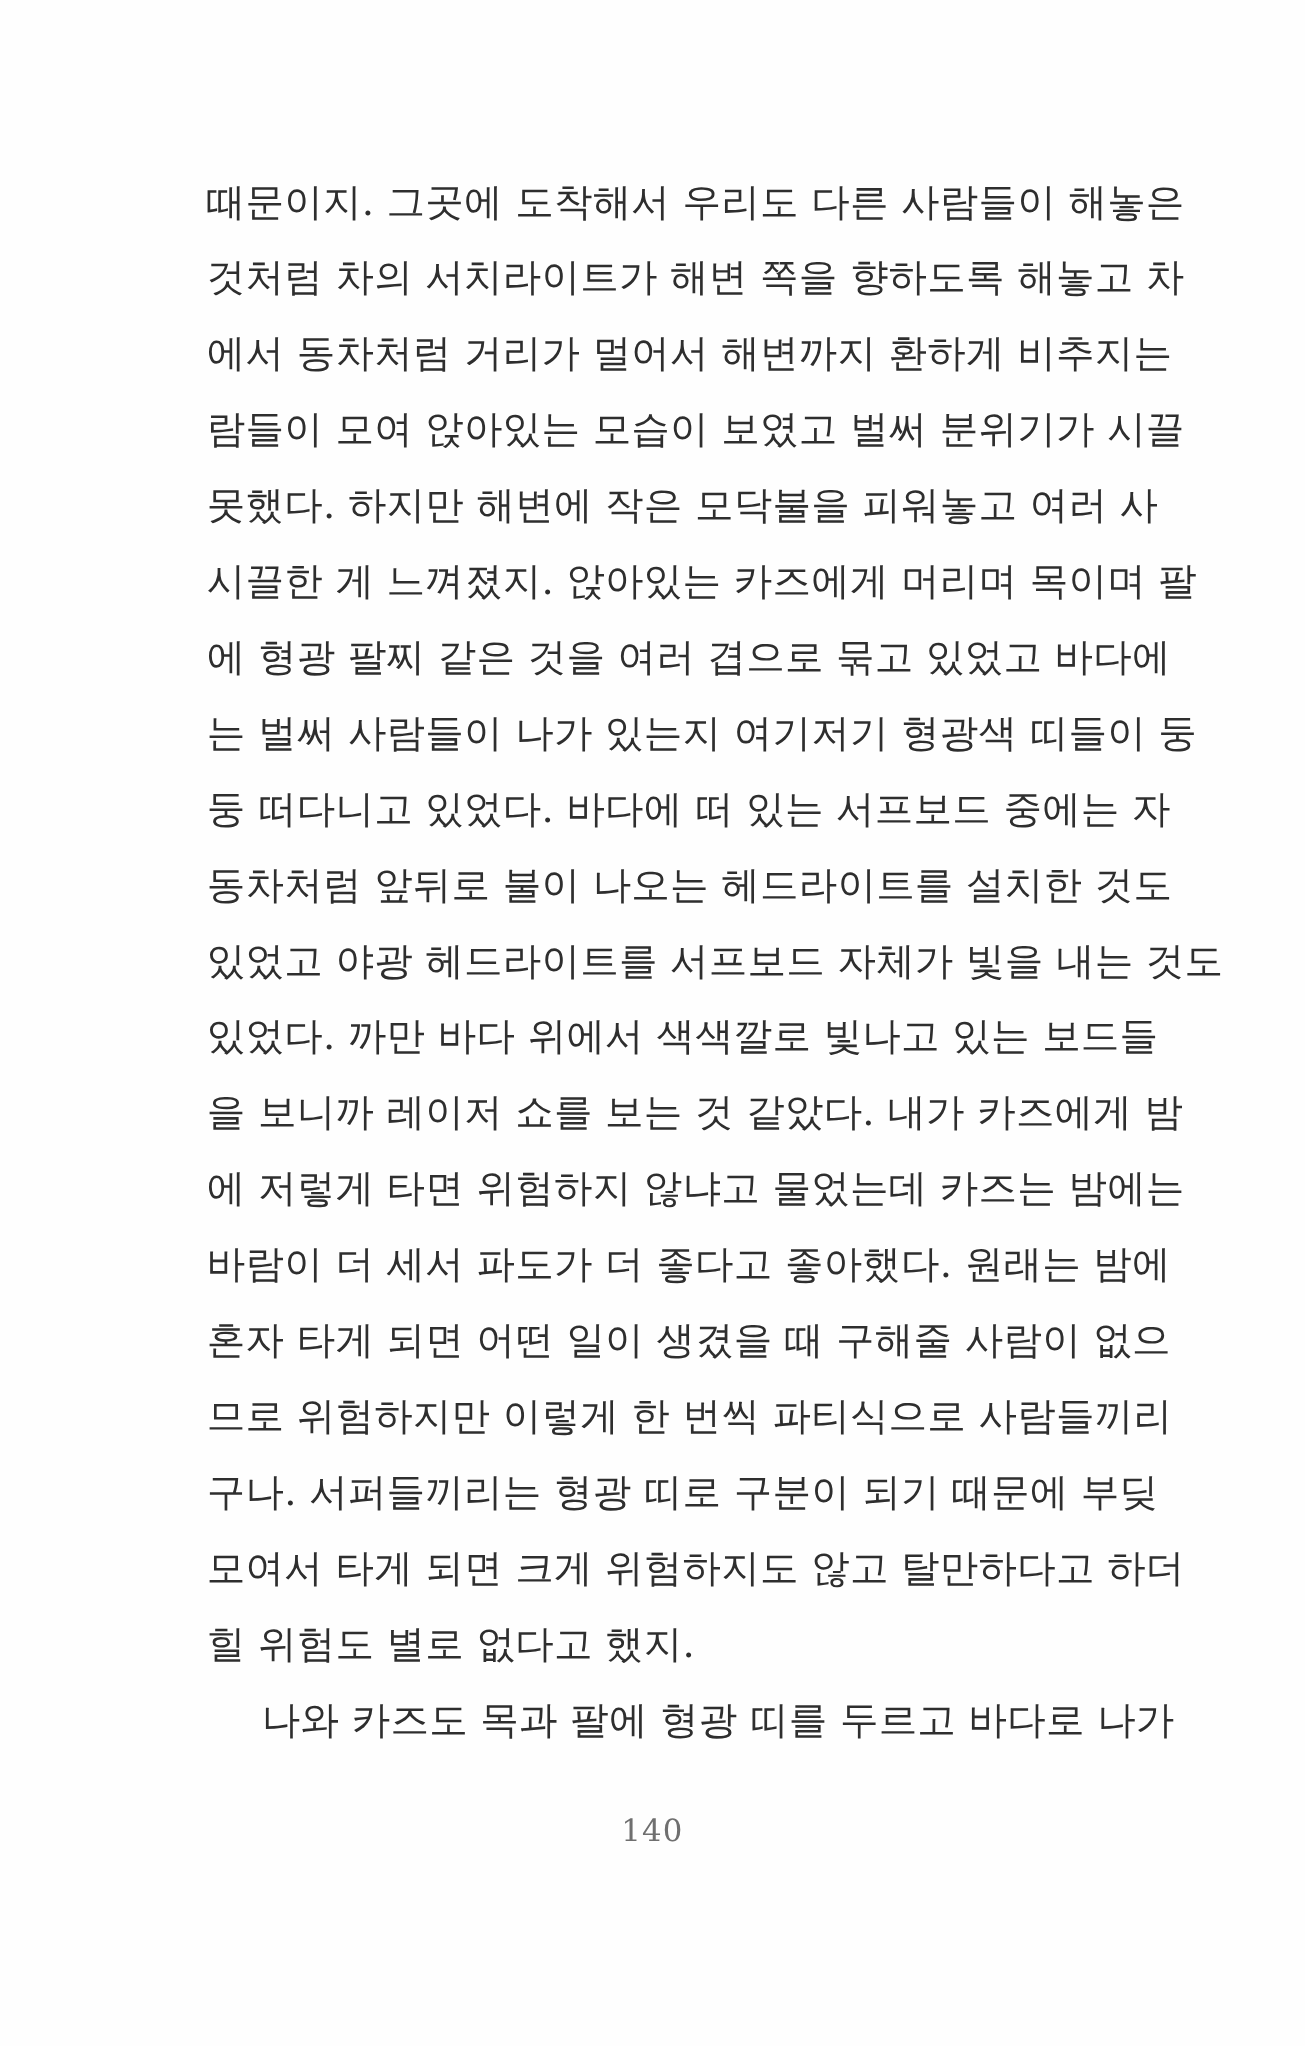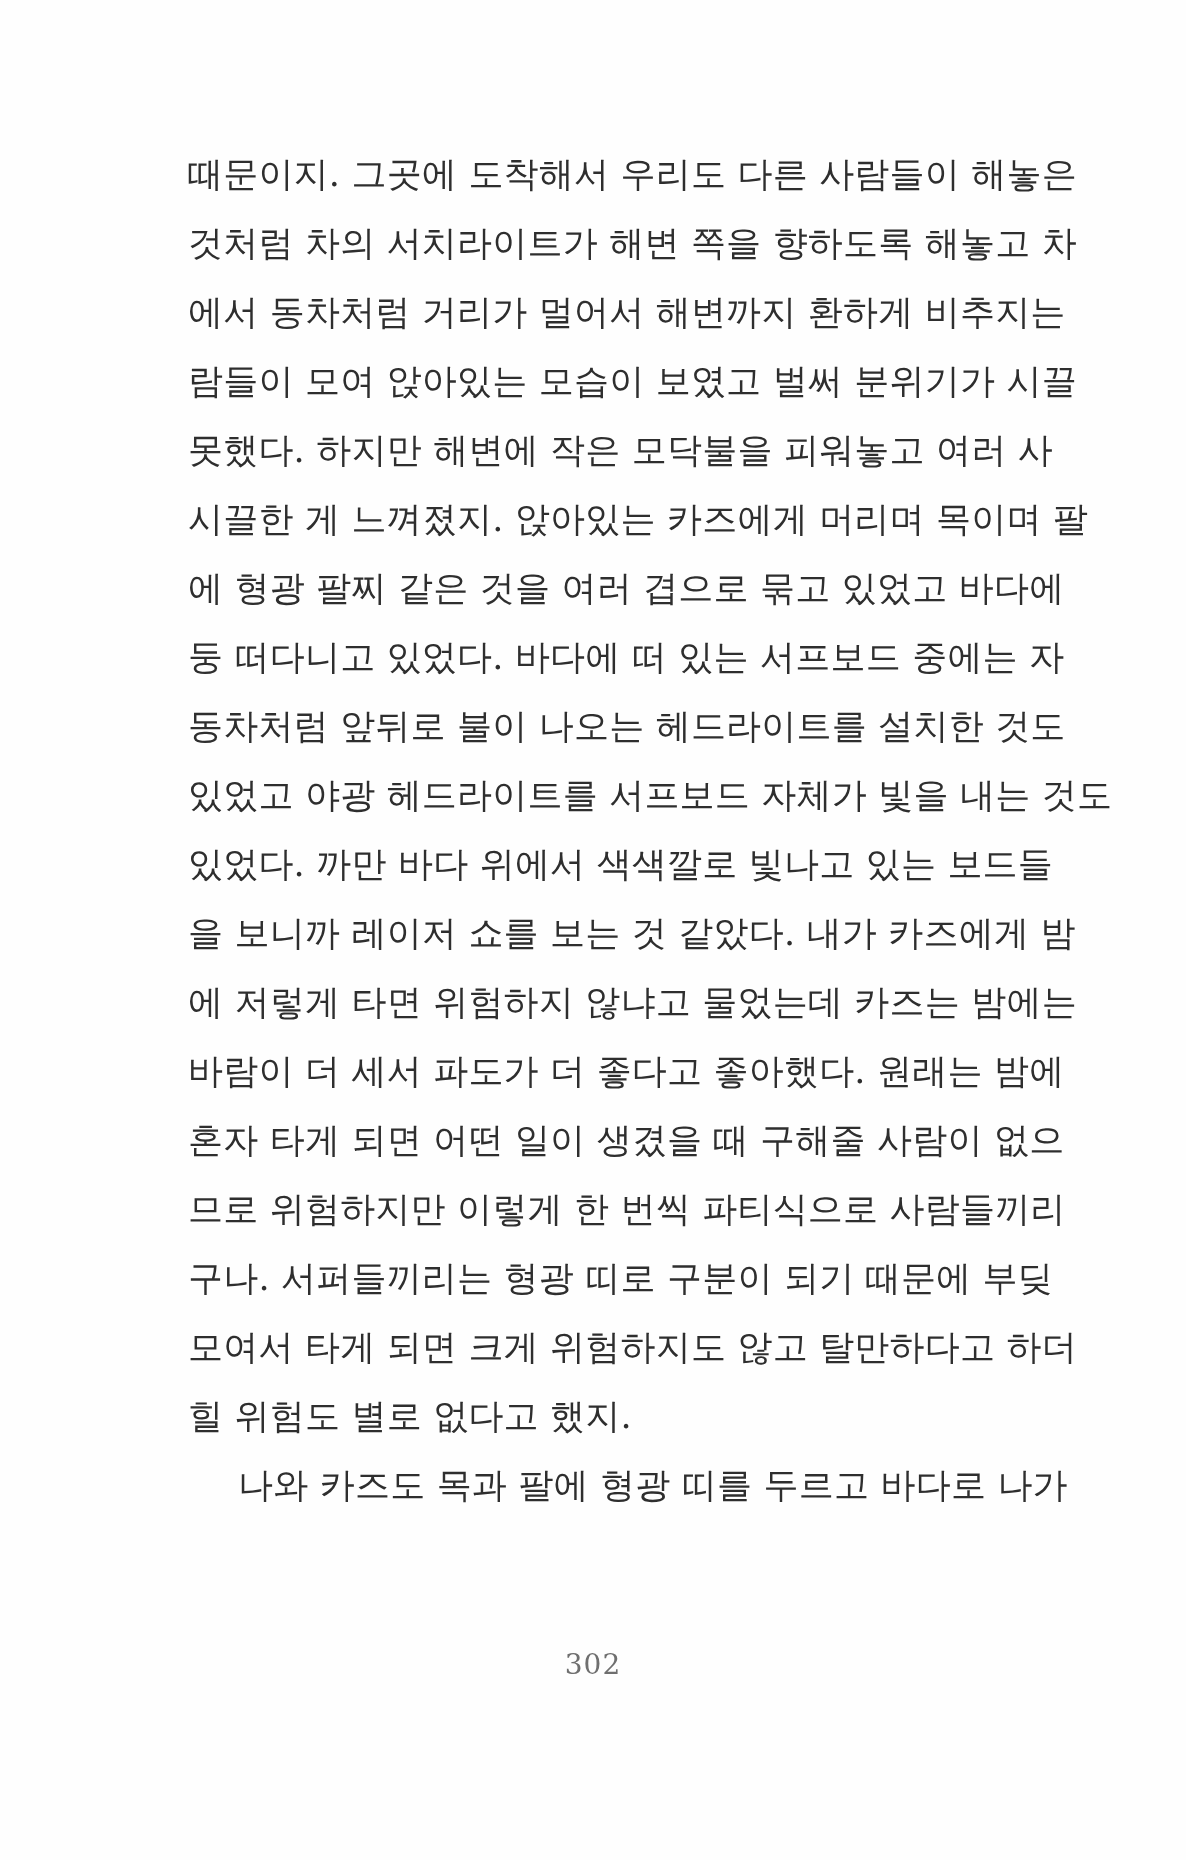--- a/index.html
+++ b/index.html
@@ -10,21 +10,21 @@
   .book-page {
     position: relative;
     width: 1186px;
     height: 1860px;
     background: #fefefe;
     overflow: hidden;
     font-family: "DejaVu Serif", "Liberation Serif", serif;
   }
   .text-block {
     position: absolute;
-    top: 140px;
+    top: 150px;
     left: 188px;
     width: 818px;
     color: #2e2e2e;
   }
   .line {
     font-size: 35px;
     line-height: 69px;
     height: 69px;
     white-space: nowrap;
     text-align: justify;
@@ -55,28 +55,29 @@
 
 <div class="book-page">
   <div class="text-block">
     <div class="line">때문이지. 그곳에 도착해서 우리도 다른 사람들이 해놓은</div>
     <div class="line">것처럼 차의 서치라이트가 해변 쪽을 향하도록 해놓고 차</div>
     <div class="line">에서 동차처럼 거리가 멀어서 해변까지 환하게 비추지는</div>
     <div class="line">람들이 모여 앉아있는 모습이 보였고 벌써 분위기가 시끌</div>
     <div class="line">못했다. 하지만 해변에 작은 모닥불을 피워놓고 여러 사</div>
     <div class="line">시끌한 게 느껴졌지. 앉아있는 카즈에게 머리며 목이며 팔</div>
     <div class="line">에 형광 팔찌 같은 것을 여러 겹으로 묶고 있었고 바다에</div>
+    <div class="line">는 벌써 사람들이 나가 있는지 여기저기 형광색 띠들이 둥</div>
     <div class="line">둥 떠다니고 있었다. 바다에 떠 있는 서프보드 중에는 자</div>
     <div class="line">동차처럼 앞뒤로 불이 나오는 헤드라이트를 설치한 것도</div>
     <div class="line">있었고 야광 헤드라이트를 서프보드 자체가 빛을 내는 것도</div>
     <div class="line">있었다. 까만 바다 위에서 색색깔로 빛나고 있는 보드들</div>
     <div class="line">을 보니까 레이저 쇼를 보는 것 같았다. 내가 카즈에게 밤</div>
     <div class="line">에 저렇게 타면 위험하지 않냐고 물었는데 카즈는 밤에는</div>
     <div class="line">바람이 더 세서 파도가 더 좋다고 좋아했다. 원래는 밤에</div>
     <div class="line">혼자 타게 되면 어떤 일이 생겼을 때 구해줄 사람이 없으</div>
     <div class="line">므로 위험하지만 이렇게 한 번씩 파티식으로 사람들끼리</div>
     <div class="line">구나. 서퍼들끼리는 형광 띠로 구분이 되기 때문에 부딪</div>
     <div class="line">모여서 타게 되면 크게 위험하지도 않고 탈만하다고 하더</div>
     <div class="line para-end">힐 위험도 별로 없다고 했지.</div>
     <div class="line indent">나와 카즈도 목과 팔에 형광 띠를 두르고 바다로 나가</div>
   </div>
-  <div class="page-number">302</div>
+  <div class="page-number">140</div>
 </div>
 
 </body></html>

